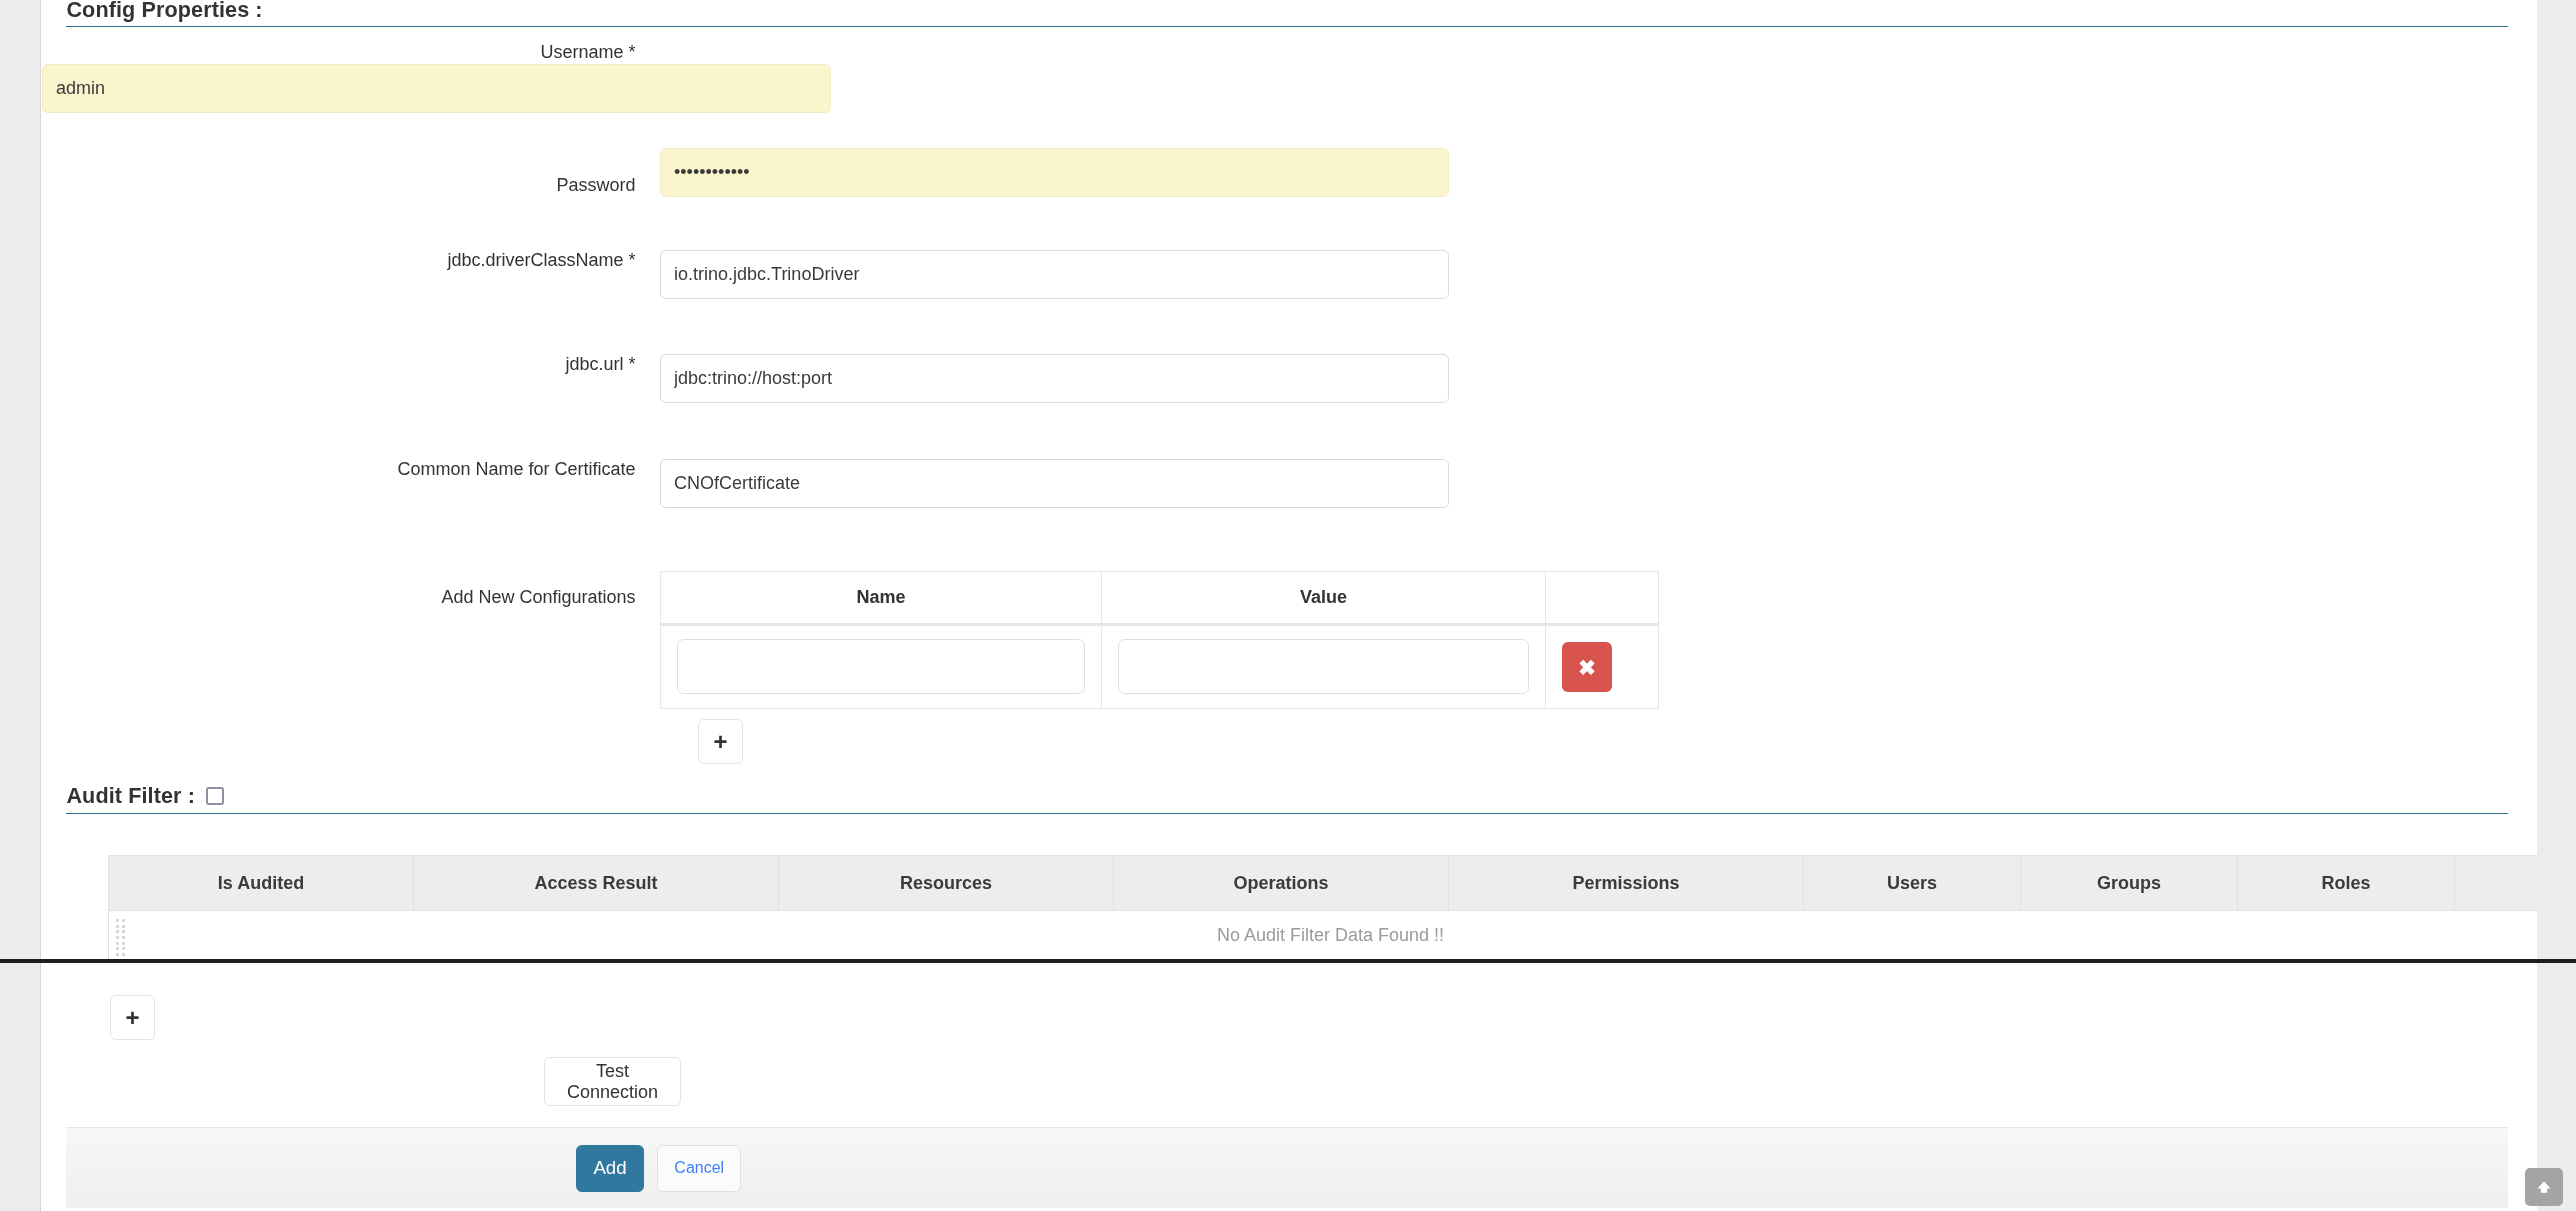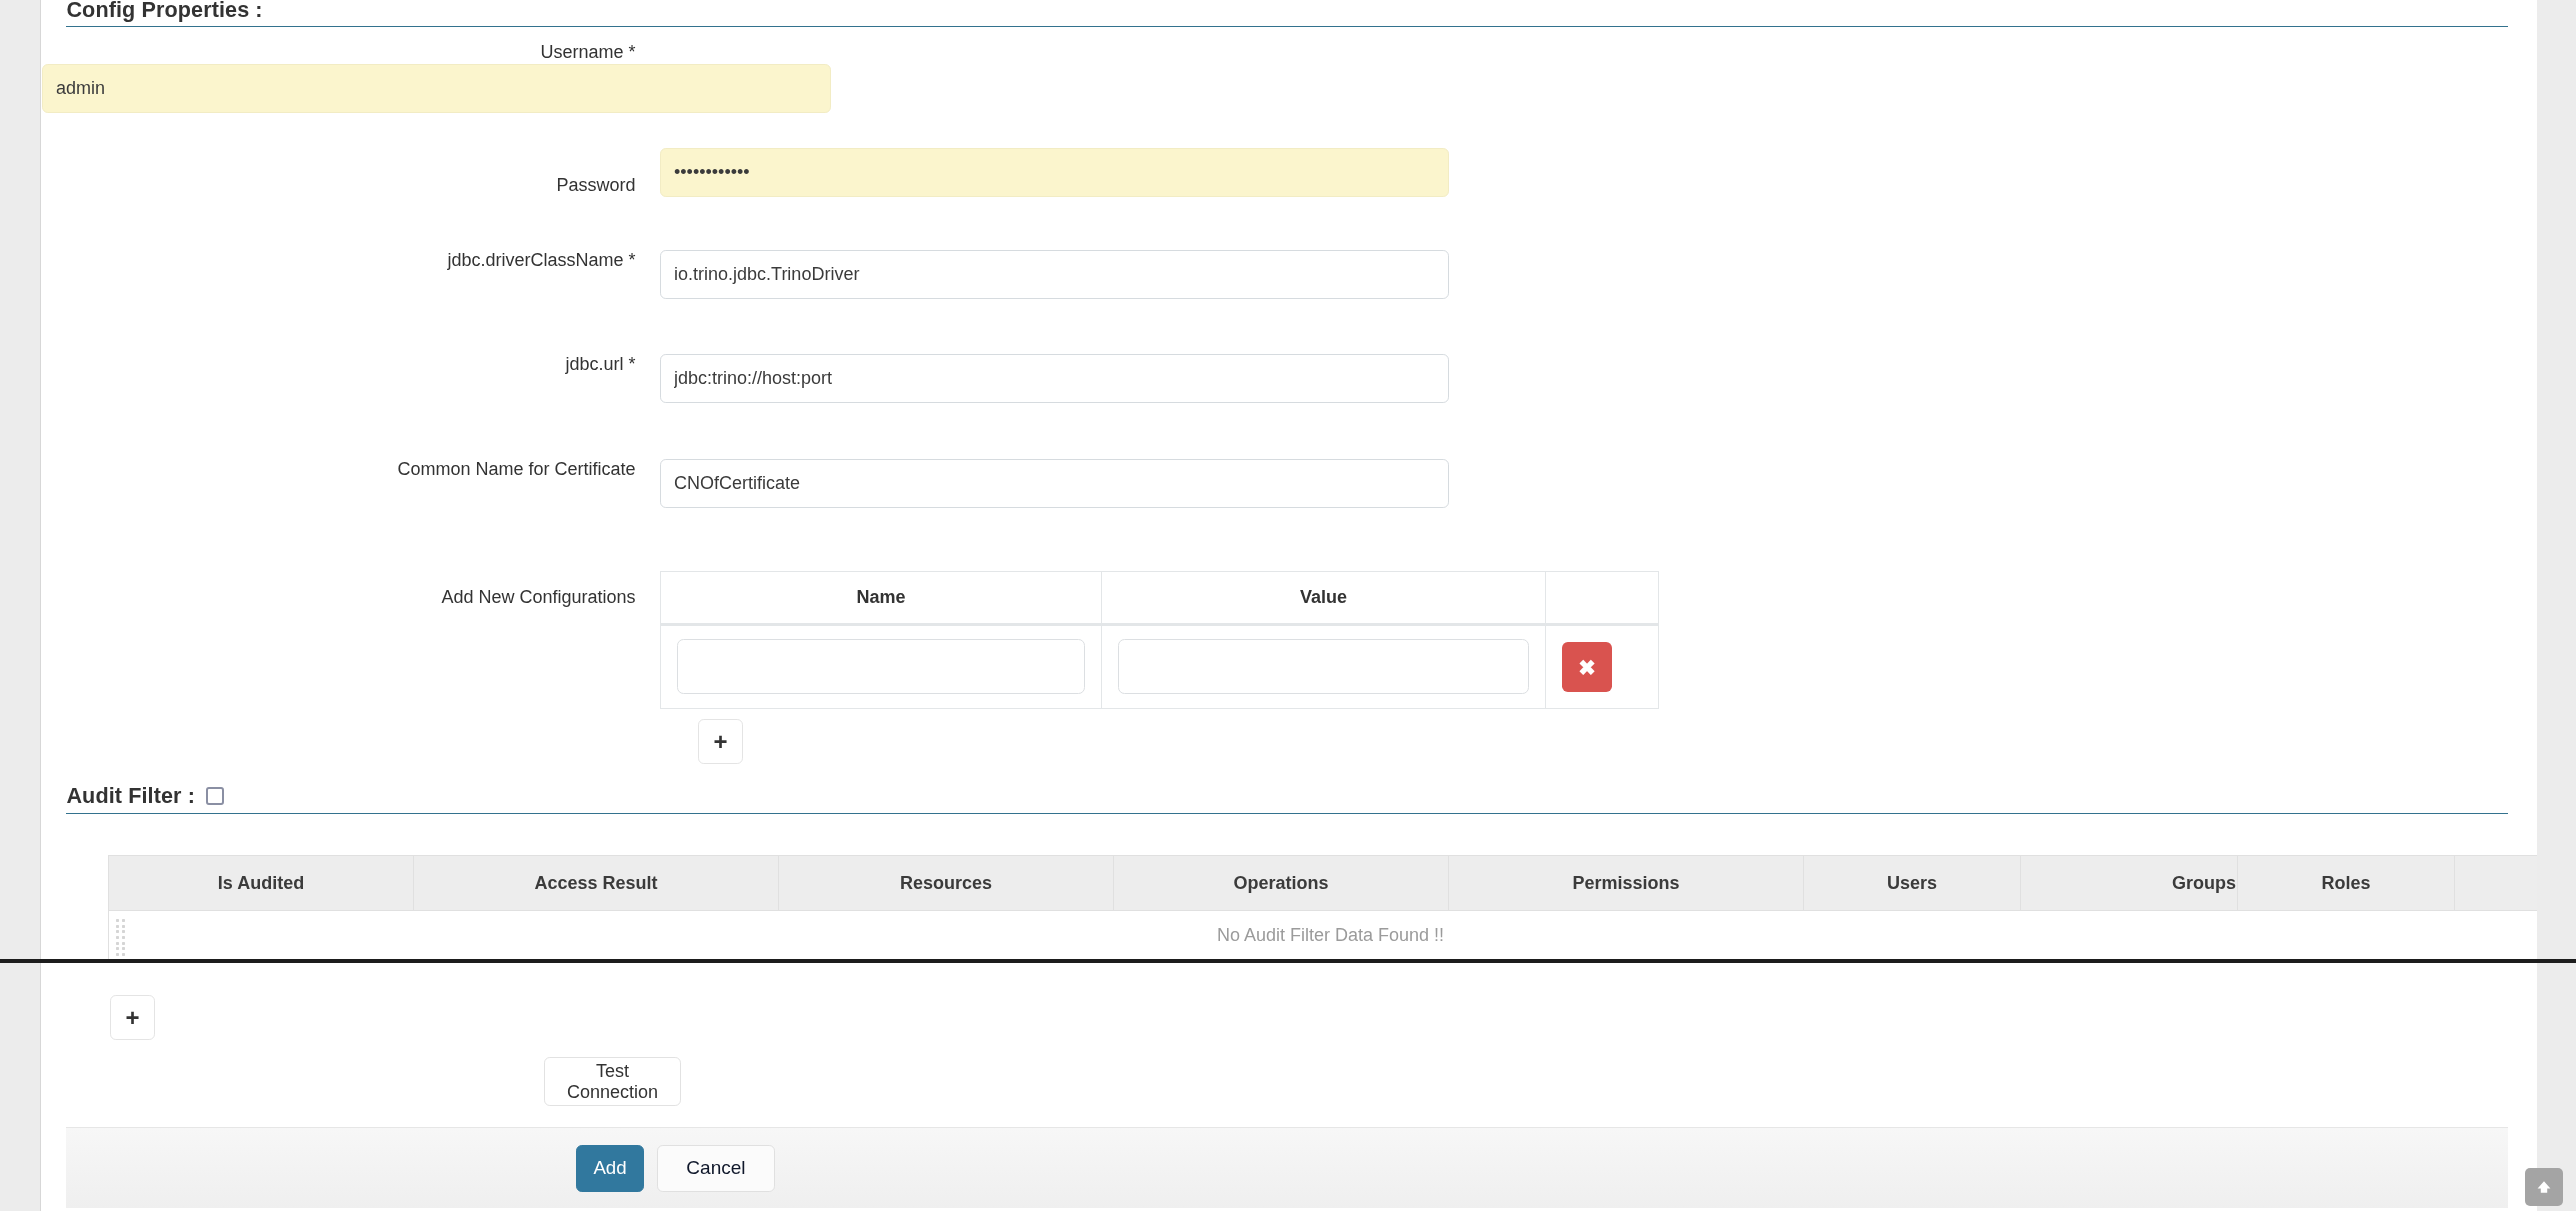--- a/index.html
+++ b/index.html
@@ -288,24 +288,24 @@
     font-size: 18.7px;
     height: 47px;
     padding: 0 16px;
     cursor: pointer;
     font-family: "Liberation Sans", sans-serif;
   }
   .btn-cancel {
     background: #fbfbfb;
     border: 1.4px solid #e0e0e0;
     border-radius: 5.8px;
-    color: #0f172a;
-    font-size: 19px;
+    color: #3b82f6;
+    font-size: 16px;
     height: 47px;
-    padding: 0 28px;
+    padding: 0 16px;
     cursor: pointer;
     font-family: "Liberation Sans", sans-serif;
   }
 
   
   .scroll-top {
     position: absolute;
     left: 2525px;
     top: 1168px;
     width: 38px;
@@ -402,21 +402,21 @@
     <div class="audit-table-wrap">
       <table class="audit-table">
         <thead>
           <tr>
             <th style="width:305px;">Is Audited</th>
             <th style="width:365px;">Access Result</th>
             <th style="width:335px;">Resources</th>
             <th style="width:335px;">Operations</th>
             <th style="width:355px;">Permissions</th>
             <th style="width:217px;">Users</th>
-            <th style="width:217px;text-align:right;">Groups</th>
+            <th style="width:217px;">Groups</th>
             <th style="width:217px;">Roles</th>
             <th style="width:98px;"></th>
           </tr>
         </thead>
         <tbody>
           <tr>
             <td class="empty-cell" colspan="9">
               <span class="grip">
                 <i></i>
                   <i></i>

